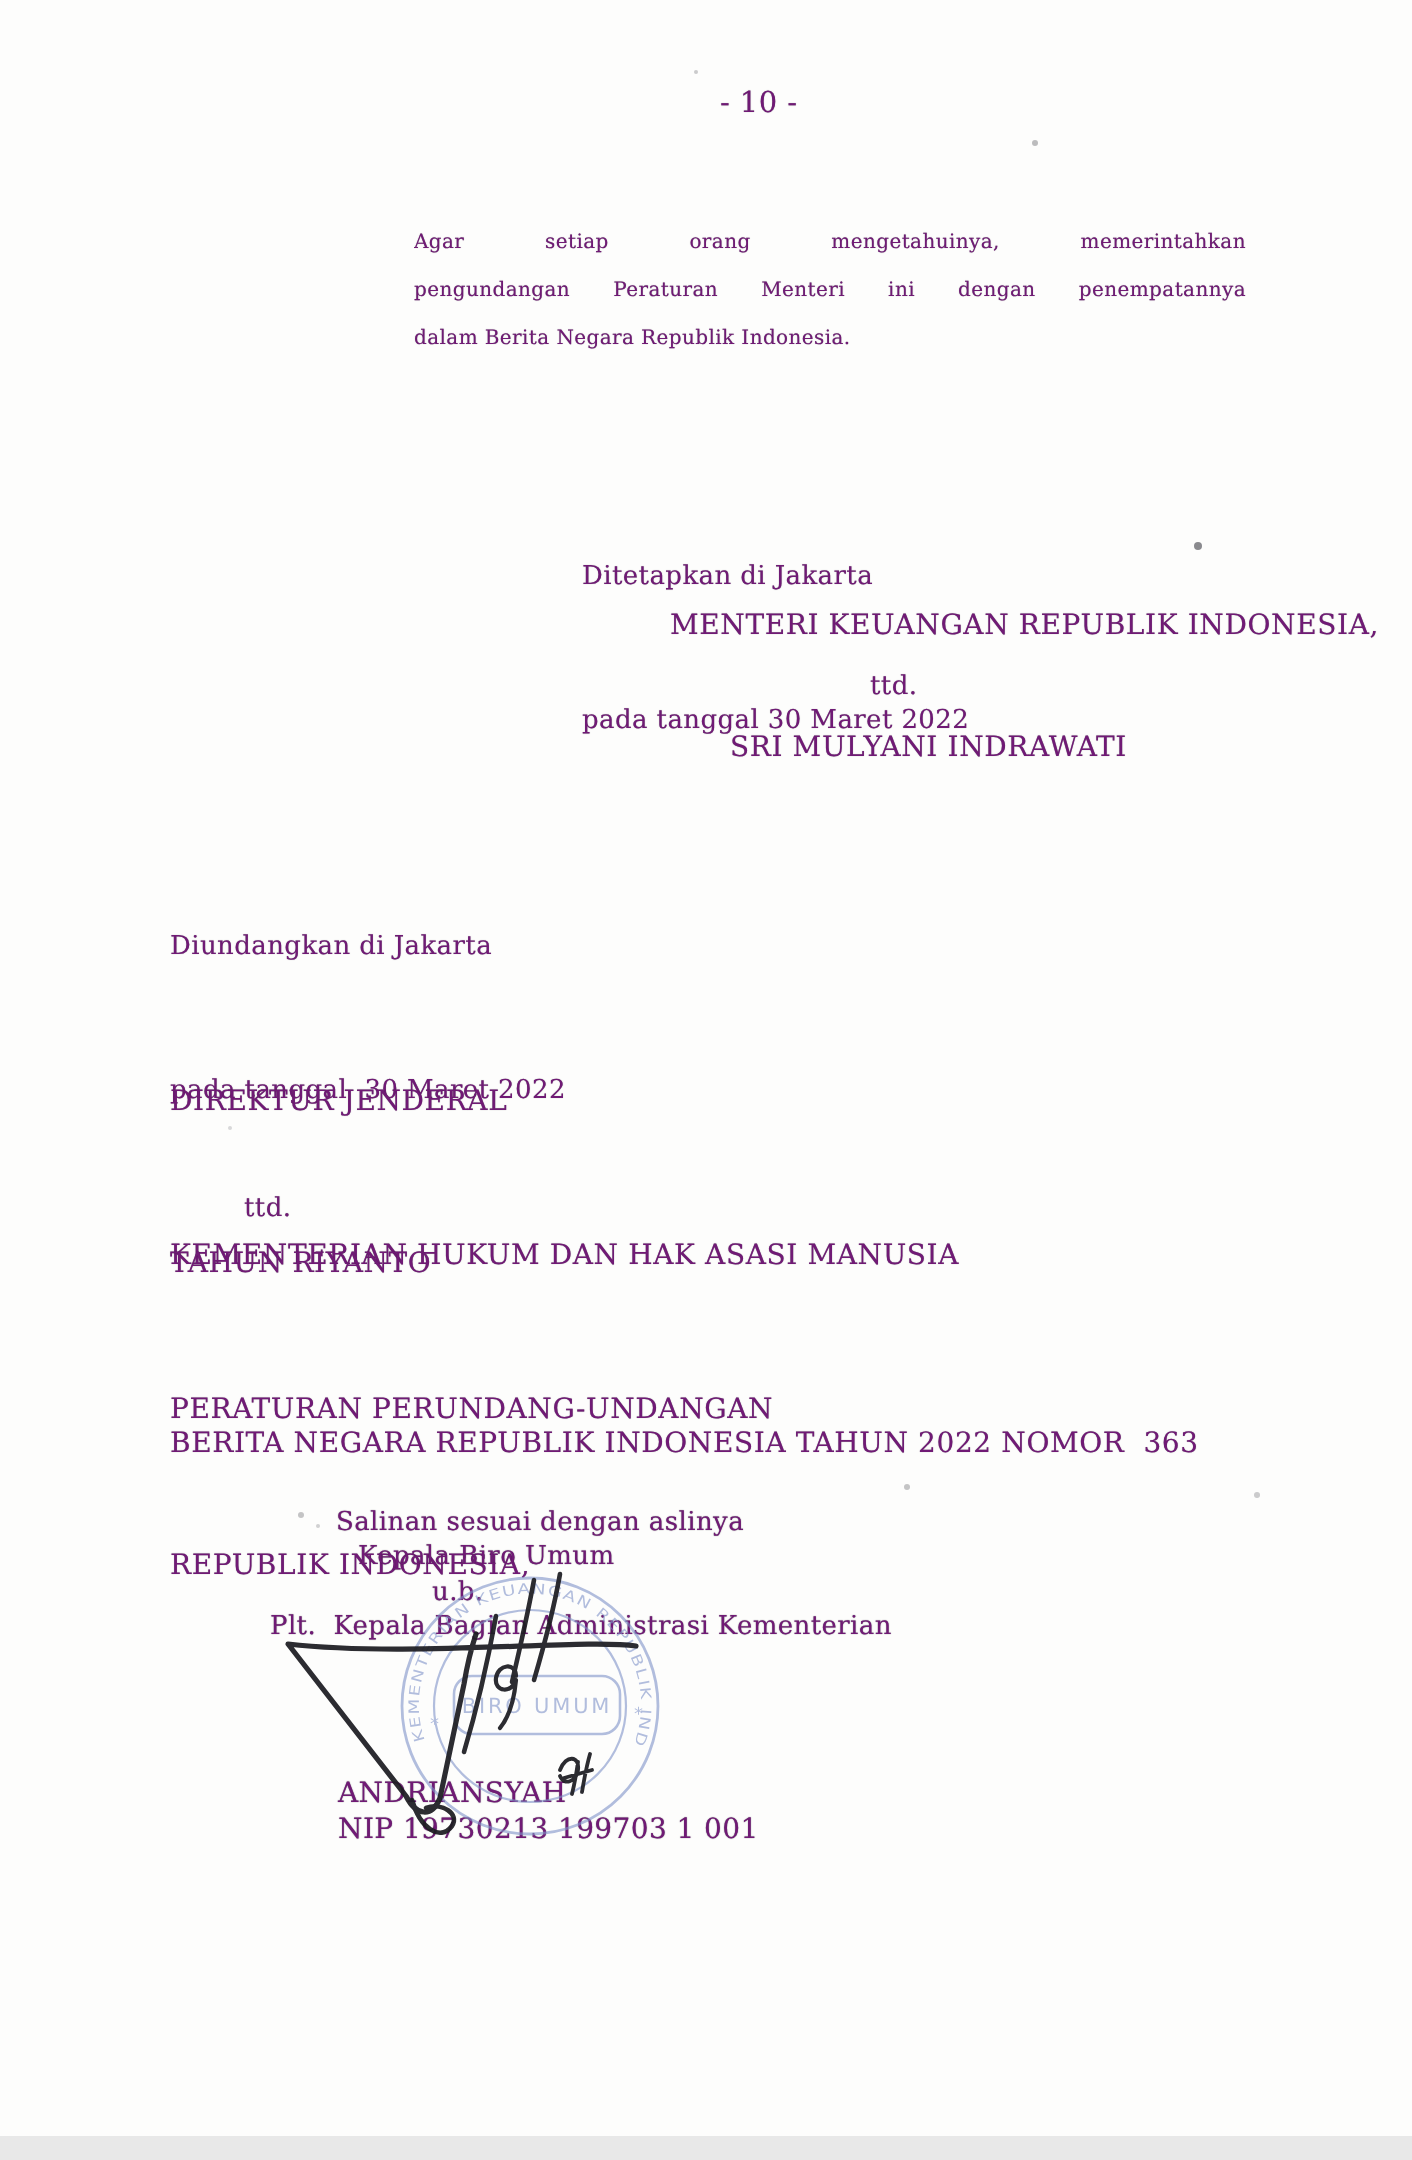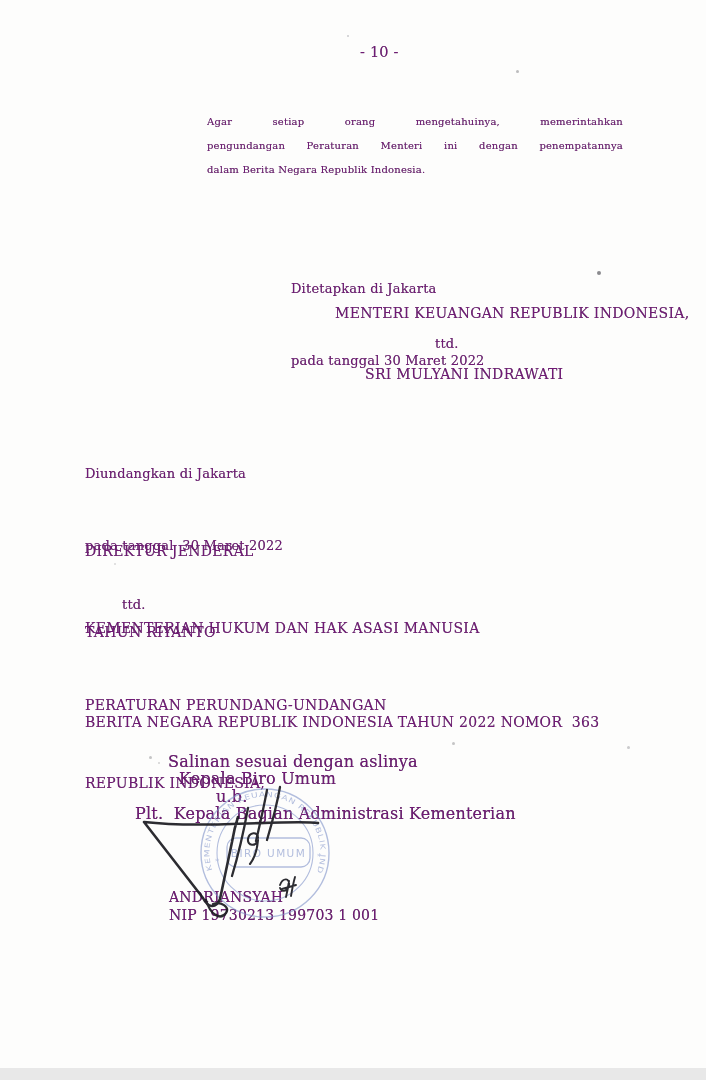--- a/index.html
+++ b/index.html
@@ -26,21 +26,21 @@
   #closing-paragraph{
     position:absolute;left:207px;top:110px;width:416px;
     font-size:10px;line-height:24px;letter-spacing:.2px;
     text-shadow:0 0 .4px rgba(38,38,46,.55);
   }
   #closing-paragraph .jline{text-align:justify;text-align-last:justify;height:24px;overflow:hidden;}
   #closing-paragraph .lline{height:24px;}
   
   .lh24{line-height:24px;}
   .lh26{line-height:25.8px;}
-  .cert{font-size:16px;line-height:17.6px;text-shadow:0 0 .55px rgba(38,38,46,.7);}
+  .cert{font-size:13px;line-height:17.6px;text-shadow:0 0 .55px rgba(38,38,46,.7);}
   .sig-name{font-size:14px;line-height:18px;letter-spacing:.2px;text-shadow:0 0 .55px rgba(38,38,46,.7);text-align:right;}
   
   .speck{position:absolute;border-radius:50%;background:#6d6d72;}
   svg{position:absolute;overflow:visible;}
   .stamp-text{font-family:"DejaVu Sans","Liberation Sans",sans-serif;}
 </style>
 </head>
 <body>
 
 <div id="page">

